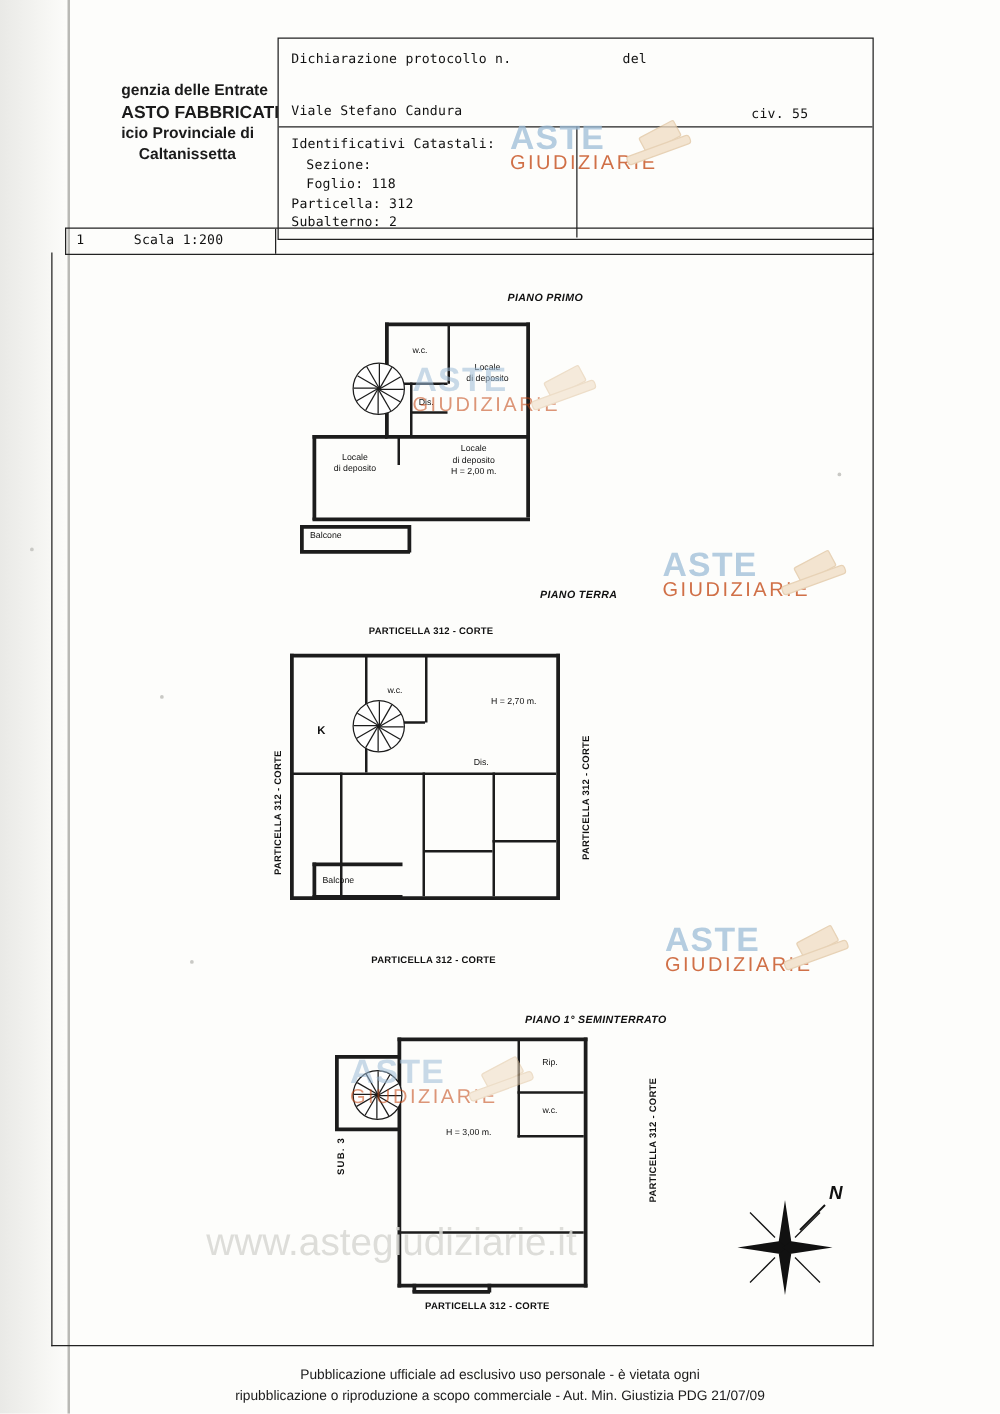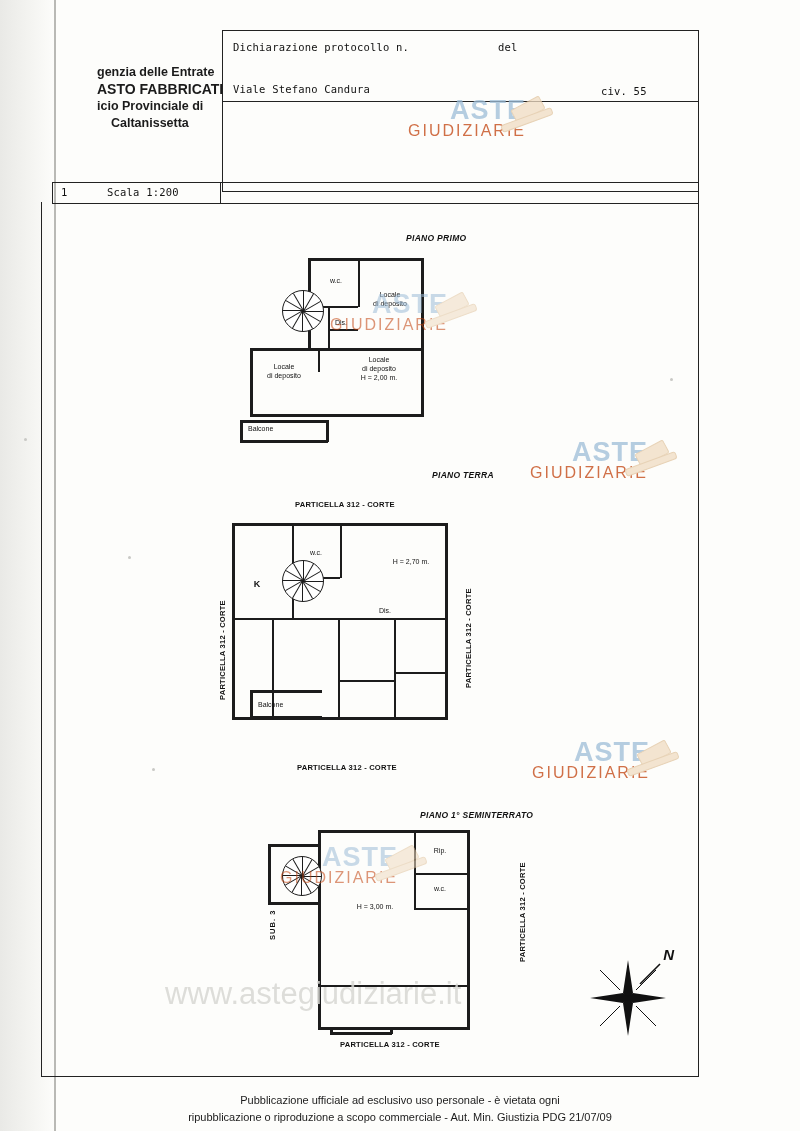--- a/index.html
+++ b/index.html
@@ -97,21 +97,21 @@
     background:#fff;
   }
   .stair .sp{position:absolute;left:50%;top:50%;width:50%;height:1px;background:#1c1c1c;transform-origin:0 0;}
 
   
   .wm{
     position:absolute;pointer-events:none;user-select:none;
     color:#b9cfe4;opacity:.75;
   }
   .wm .aste{
-    font-size:27px;font-weight:bold;letter-spacing:1px;line-height:24px;color:#9dbdd8;text-align:right;
+    font-size:27px;font-weight:bold;letter-spacing:1px;line-height:24px;color:#9dbdd8;
   }
   .wm .giu{
     font-size:16px;letter-spacing:2px;color:#c2410c;
   }
   .gavel{
     position:absolute;width:60px;height:34px;
   }
   .gavel .head{
     position:absolute;left:14px;top:2px;width:30px;height:13px;background:#f0dcc2;
     border:1px solid #e0c49f;transform:rotate(-28deg);border-radius:2px;
@@ -158,20 +158,27 @@
   </div>
 
   <div class="hdr-box">
     <div class="hdr-row1">
       <div class="hdr-line a">Dichiarazione protocollo n.</div>
       <div class="hdr-line adel">del</div>
       <div class="hdr-line c">Viale Stefano Candura</div>
       <div class="hdr-line civ">civ. 55</div>
     </div>
 
+    <div class="hdr-left">
+      <div class="hdr-line t" style="top:8px;">Identificativi Catastali:</div>
+      <div class="hdr-line t" style="top:25px;left:22px;">Sezione:</div>
+      <div class="hdr-line t" style="top:40px;left:22px;">Foglio: 118</div>
+      <div class="hdr-line t" style="top:56px;">Particella: 312</div>
+      <div class="hdr-line t" style="top:71px;">Subalterno: 2</div>
+    </div>
 
   </div>
 
   <div class="scale-strip">
     <div class="sep"></div>
     <div class="hdr-line n1">1</div>
     <div class="hdr-line sc">Scala 1:200</div>
   </div>
 
   <div class="frame"></div>

